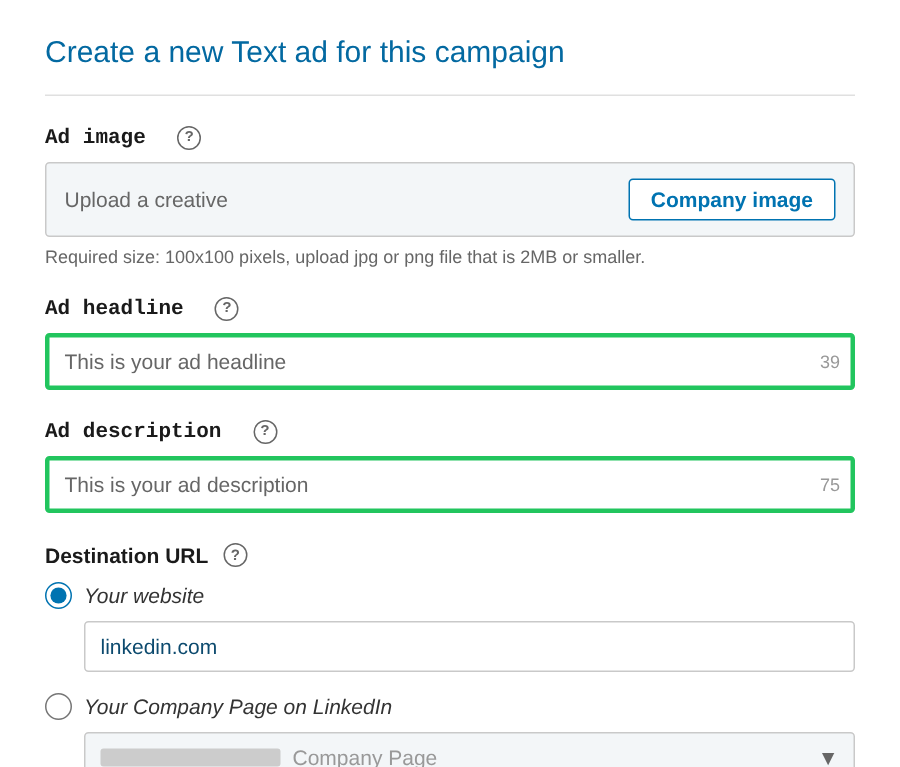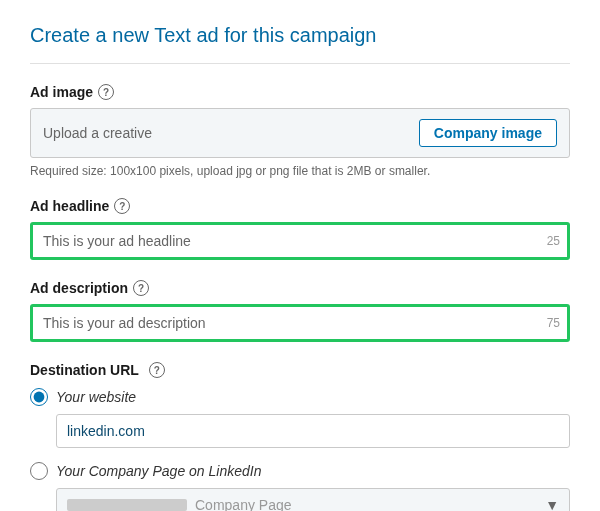--- a/index.html
+++ b/index.html
@@ -34,21 +34,22 @@
       margin-bottom: 20px;
     }
 
     .field-label {
       font-weight: 700;
       font-size: 14px;
       color: #1a1a1a;
       margin-bottom: 8px;
       display: flex;
       align-items: flex-end;
-      gap: 5px;
+      gap: 21px;
+      font-family: Liberation Mono, monospace;
     }
 
     .help-icon {
       display: inline-flex;
       align-items: center;
       justify-content: center;
       width: 16px;
       height: 16px;
       border: 1.5px solid #666;
       border-radius: 50%;
@@ -216,21 +217,21 @@
     <p class="upload-hint">Required size: 100x100 pixels, upload jpg or png file that is 2MB or smaller.</p>
   </div>
 
   <div class="form-section">
     <div class="field-label">
       <span>Ad headline</span>
       <span class="help-icon">?</span>
     </div>
     <div class="text-input-wrapper">
       <input class="text-input" type="text" value="This is your ad headline" style="">
-      <span class="char-count">25</span>
+      <span class="char-count">39</span>
     </div>
   </div>
 
   <div class="form-section">
     <div class="field-label">
       <span>Ad description</span>
       <span class="help-icon">?</span>
     </div>
     <div class="text-input-wrapper">
       <input class="text-input" type="text" value="This is your ad description" style="">

